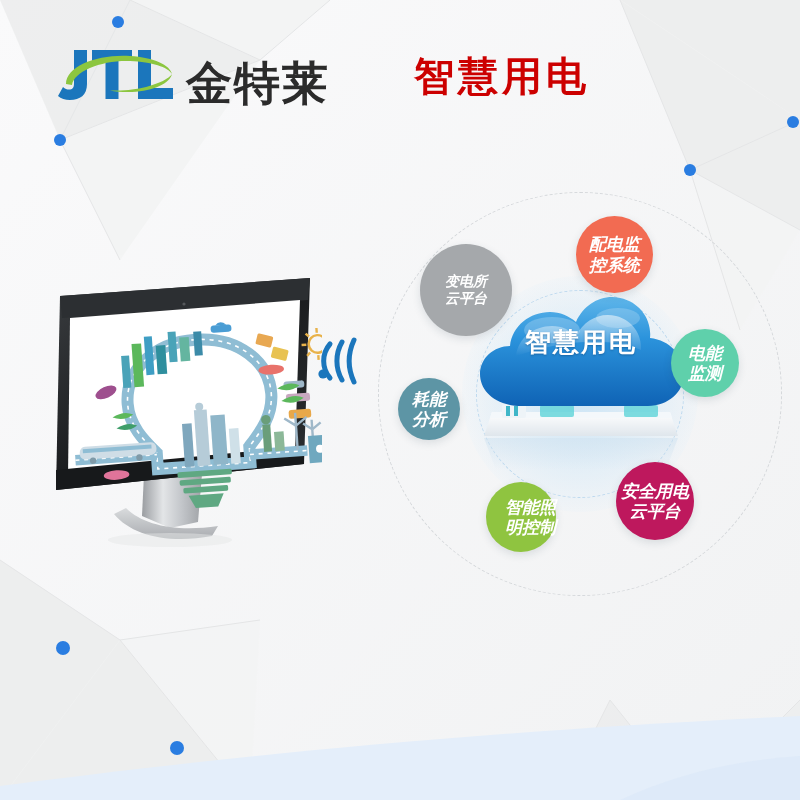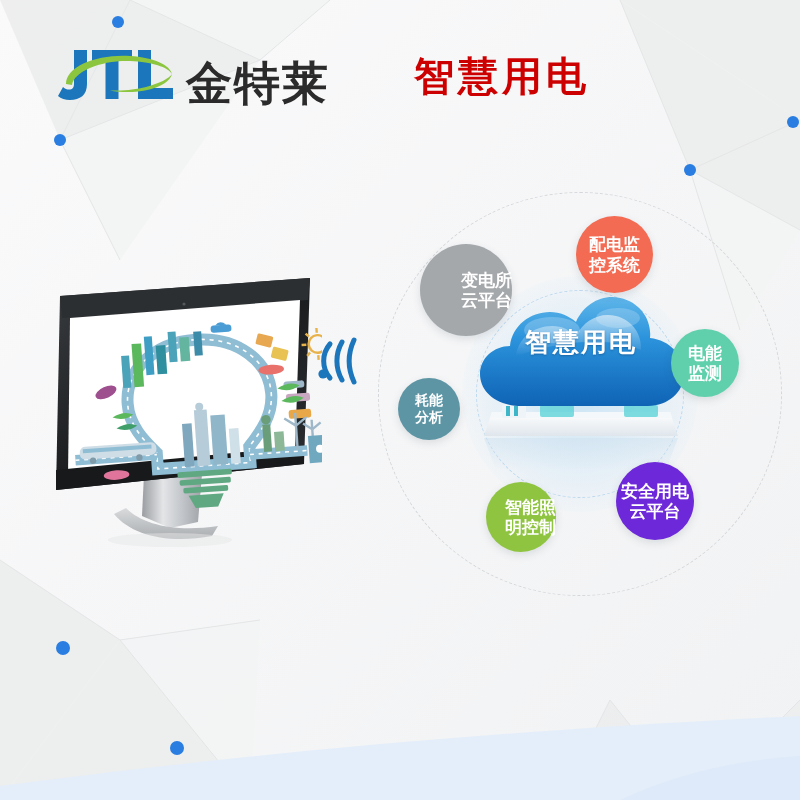--- a/index.html
+++ b/index.html
@@ -70,20 +70,21 @@
 
   
   .bubble{
     position:absolute;border-radius:50%;
     display:flex;align-items:center;justify-content:center;
     text-align:center;color:#ffffff;
     font-family:"DejaVu Sans","Liberation Sans",sans-serif;
     font-weight:bold;line-height:1.18;
     box-shadow:0 3px 9px rgba(40,60,80,.13);
     box-sizing:border-box;
+    font-style:italic;
   }
   .bubble span{display:block;white-space:pre-line;}
 
   
   .wave{position:absolute;left:0;bottom:0;width:800px;height:140px;}
 </style>
 </head>
 <body>
 
 <div id="stage">
@@ -362,40 +363,40 @@
         <ellipse cx="96" cy="66" rx="28" ry="13" fill="#ffffff" opacity=".22"></ellipse>
         <ellipse cx="162" cy="54" rx="22" ry="10" fill="#ffffff" opacity=".20"></ellipse>
       </g>
     </svg>
 
     <div class="cloud-text">
       <div class="cloud-cn">智慧用电</div>
     </div>
 
     <div id="bubbles">
-        <div class="bubble" style="left: 62px; top: 58px; width: 92px; height: 92px; background: rgb(165, 168, 171); font-size: 17px; justify-content: flex-end;">
+        <div class="bubble" style="left: 62px; top: 58px; width: 92px; height: 92px; background: rgb(165, 168, 171); font-size: 14px;">
           <span>变电所
 云平台</span>
         </div>
         <div class="bubble" style="left: 218px; top: 30px; width: 77px; height: 77px; background: rgb(242, 107, 82); font-size: 17px;">
           <span>配电监
 控系统</span>
         </div>
         <div class="bubble" style="left: 313px; top: 143px; width: 68px; height: 68px; background: rgb(95, 208, 171); font-size: 17px;">
           <span>电能
 监测</span>
         </div>
-        <div class="bubble" style="left: 258px; top: 276px; width: 78px; height: 78px; background: #6d28d9; font-size: 17px;">
+        <div class="bubble" style="left: 258px; top: 276px; width: 78px; height: 78px; background: #be185d; font-size: 17px;">
           <span>安全用电
 云平台</span>
         </div>
         <div class="bubble" style="left: 128px; top: 296px; width: 70px; height: 70px; background: rgb(143, 196, 64); font-size: 17px; justify-content: flex-end;">
           <span>智能照
 明控制</span>
         </div>
-        <div class="bubble" style="left: 40px; top: 192px; width: 62px; height: 62px; background: rgb(93, 149, 165); font-size: 14px;">
+        <div class="bubble" style="left: 40px; top: 192px; width: 62px; height: 62px; background: rgb(93, 149, 165); font-size: 17px;">
           <span>耗能
 分析</span>
         </div>
       </div>
   </div>
 
 </div>
 
 </body></html>

